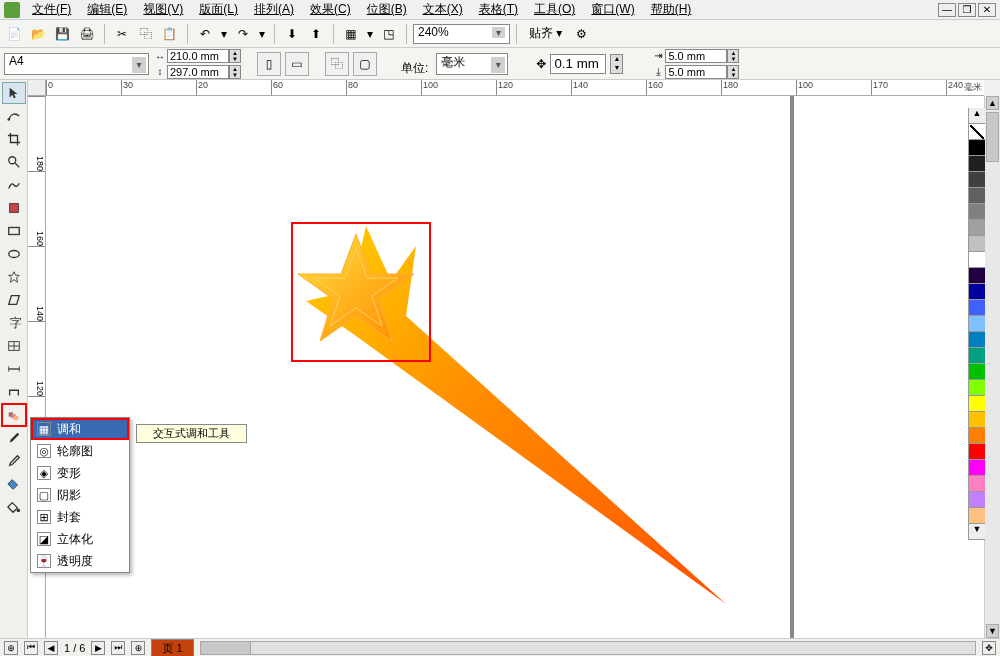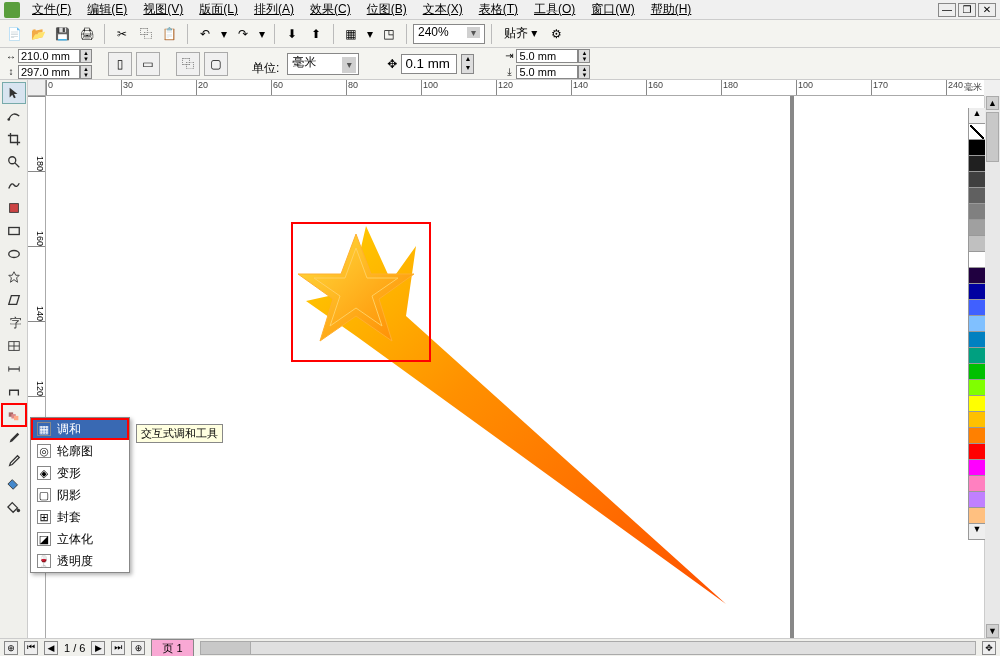--- a/index.html
+++ b/index.html
@@ -48,30 +48,30 @@
 .vscroll .arr { position:absolute; left:1px; right:1px; height:14px; background:#d0d0d0; border:1px solid #aaa; text-align:center; font-size:9px; line-height:12px;}
 
 .shooting-star { position: absolute; left: 250px; top: 130px; }
 .red-box { position: absolute; left: 245px; top: 126px; width: 140px; height: 140px; border: 2px solid #ff0000; }
 
 .flyout { position: absolute; left: 30px; top: 417px; width: 100px; background: white; border: 1px solid #888; box-shadow: 2px 2px 4px rgba(0,0,0,.3); z-index: 10; }
 .flyout .item { display: flex; align-items: center; height: 22px; padding: 0 6px; gap: 6px; cursor: pointer; }
 .flyout .item.sel-red { outline: 2px solid #ff0000; outline-offset:-2px; background:#3969b3; color:white;}
 .flyout .ic { width: 14px; height: 14px; display: inline-flex; align-items:center; justify-content:center; font-size:11px; border:1px solid #888;}
 
-.tooltip { position: absolute; left: 136px; top: 424px; background: #ffffe0; border: 1px solid #888; padding: 1px 4px; font-size: 11px; z-index: 11; }
+.tooltip { position: absolute; left: 136px; top: 424px; background: #ffffe0; border: 1px solid #888; padding: 1px 16px; font-size: 11px; z-index: 11; }
 
 .colorbar { position: absolute; right: 0; top: 240px; width: 16px; display: flex; flex-direction: column; border-left:1px solid #999;}
 .colorbar .sw { width: 16px; height: 16px; border-bottom: 1px solid #999; }
 .colorbar .noclr { background:white; display:flex; align-items:center; justify-content:center;}
 .colorbar .noclr::after{content:"";width:14px;height:14px;background:linear-gradient(45deg,transparent 45%,#000 45%,#000 55%,transparent 55%);}
 
 .statusbar { height: 18px; background: #f0f0ec; border-top: 1px solid #ccc; display: flex; align-items: center; padding: 0 4px; font-size: 11px; gap:6px;}
 .statusbar .navbtn { width:14px; height:14px; border:1px solid #888; background:#eee; display:flex; align-items:center; justify-content:center; font-size:9px;}
-.statusbar .pagetab { border:1px solid #888; border-bottom:none; padding:1px 10px; background:#f9a8d4;text-align:right;}
+.statusbar .pagetab { border:1px solid #888; border-bottom:none; padding:1px 10px; background:#c2410c;text-align:right;}
 .hscroll { flex:1; height:14px; background:#e0e0e0; border:1px solid #aaa; position:relative;}
 .hscroll .thumb { position:absolute; left:0; top:0; bottom:0; width:50px; background:#c8c8c8; border-right:1px solid #aaa;}
 
 </style>
 </head>
 <body>
 
 <div class="menubar">
   <div class="appicon"></div>
   <div class="menu-item">文件(F)</div>
@@ -107,27 +107,28 @@
   <div class="tb-btn">↷</div>
   <div class="tb-btn" style="width:12px">▾</div>
   <div class="tb-sep"></div>
   <div class="tb-btn">⬇</div>
   <div class="tb-btn">⬆</div>
   <div class="tb-sep"></div>
   <div class="tb-btn">▦</div>
   <div class="tb-btn" style="width:12px">▾</div>
   <div class="tb-btn">◳</div>
   <div class="tb-sep"></div>
-  <div class="tb-combo" style="width:72px"><span>240%</span></div>
+  <div class="tb-combo" style="width:97px"><span>240%</span></div>
   <div class="tb-sep"></div>
   <div class="menu-item" style="padding:2px 6px">贴齐 ▾</div>
   <div class="tb-btn">⚙</div>
 </div>
 
 <div class="propbar">
+  <div class="combo"><span>A4</span></div>
   <div class="spinpair">
     <div class="spincell">
         <span class="ic">↔</span>
         <input value="210.0 mm" style="">
         <div class="spbtn">
           <span>▲</span>
           <span>▼</span>
         </div>
       </div>
     <div class="spincell">

